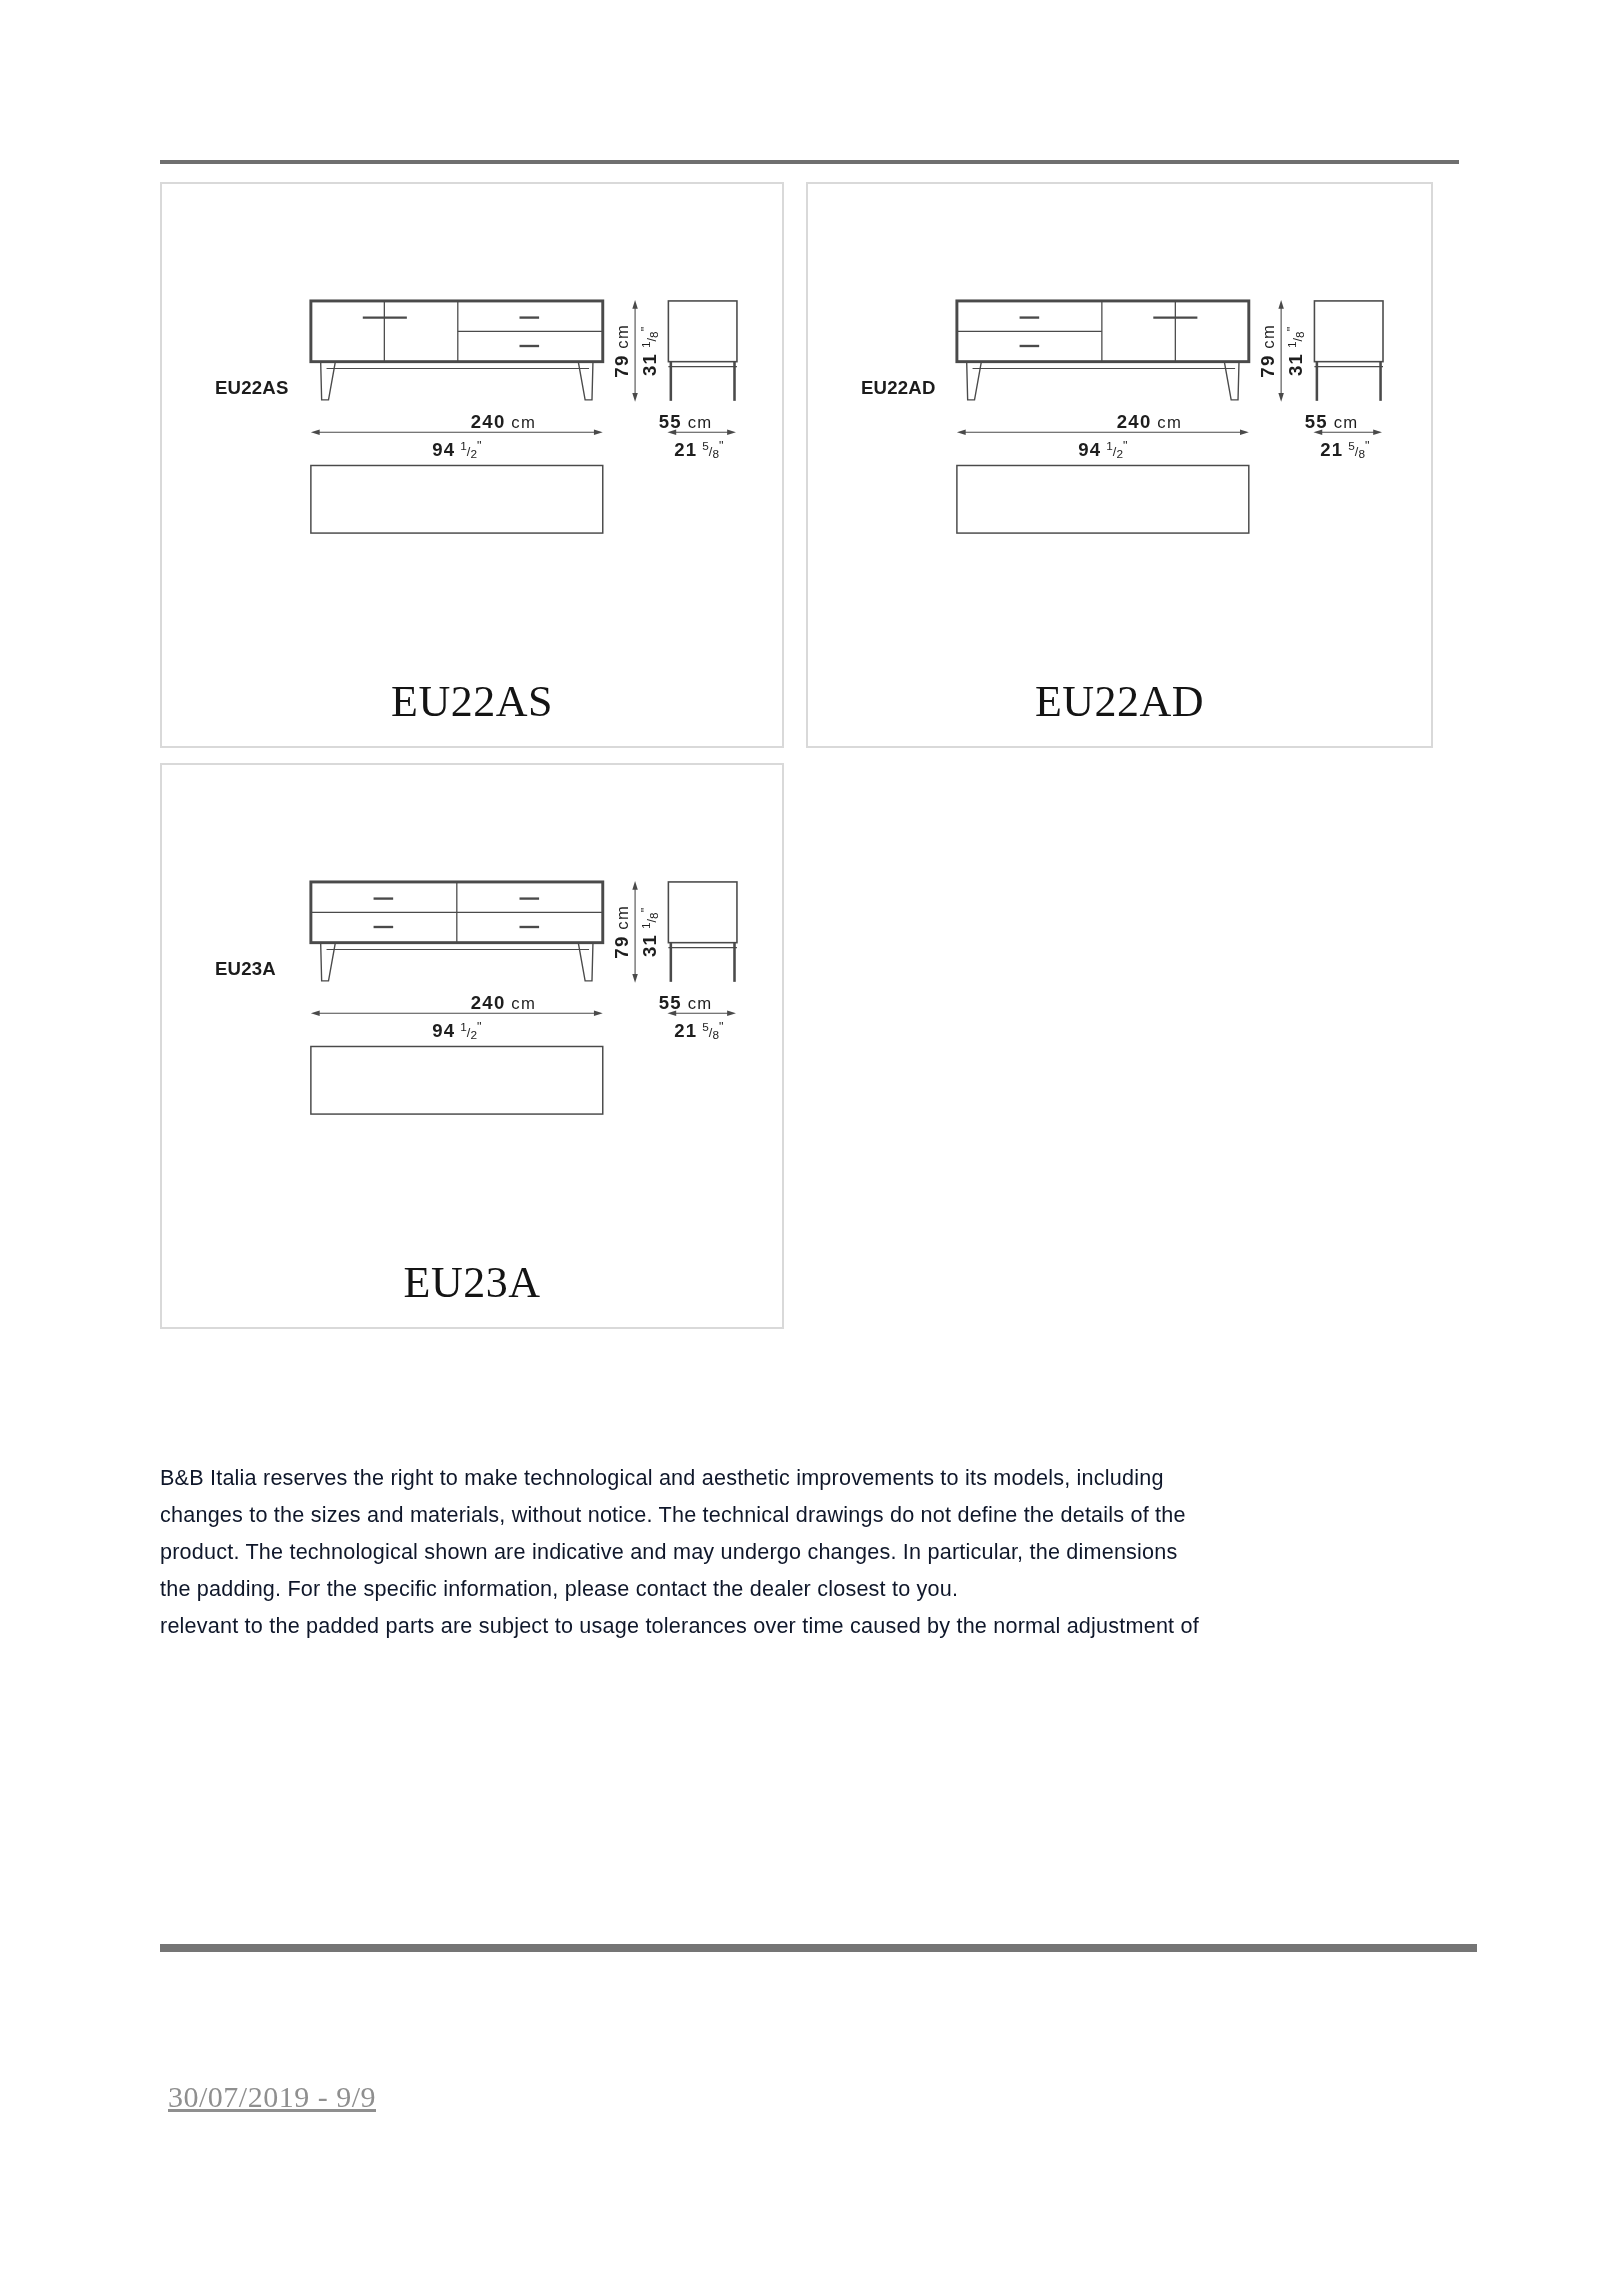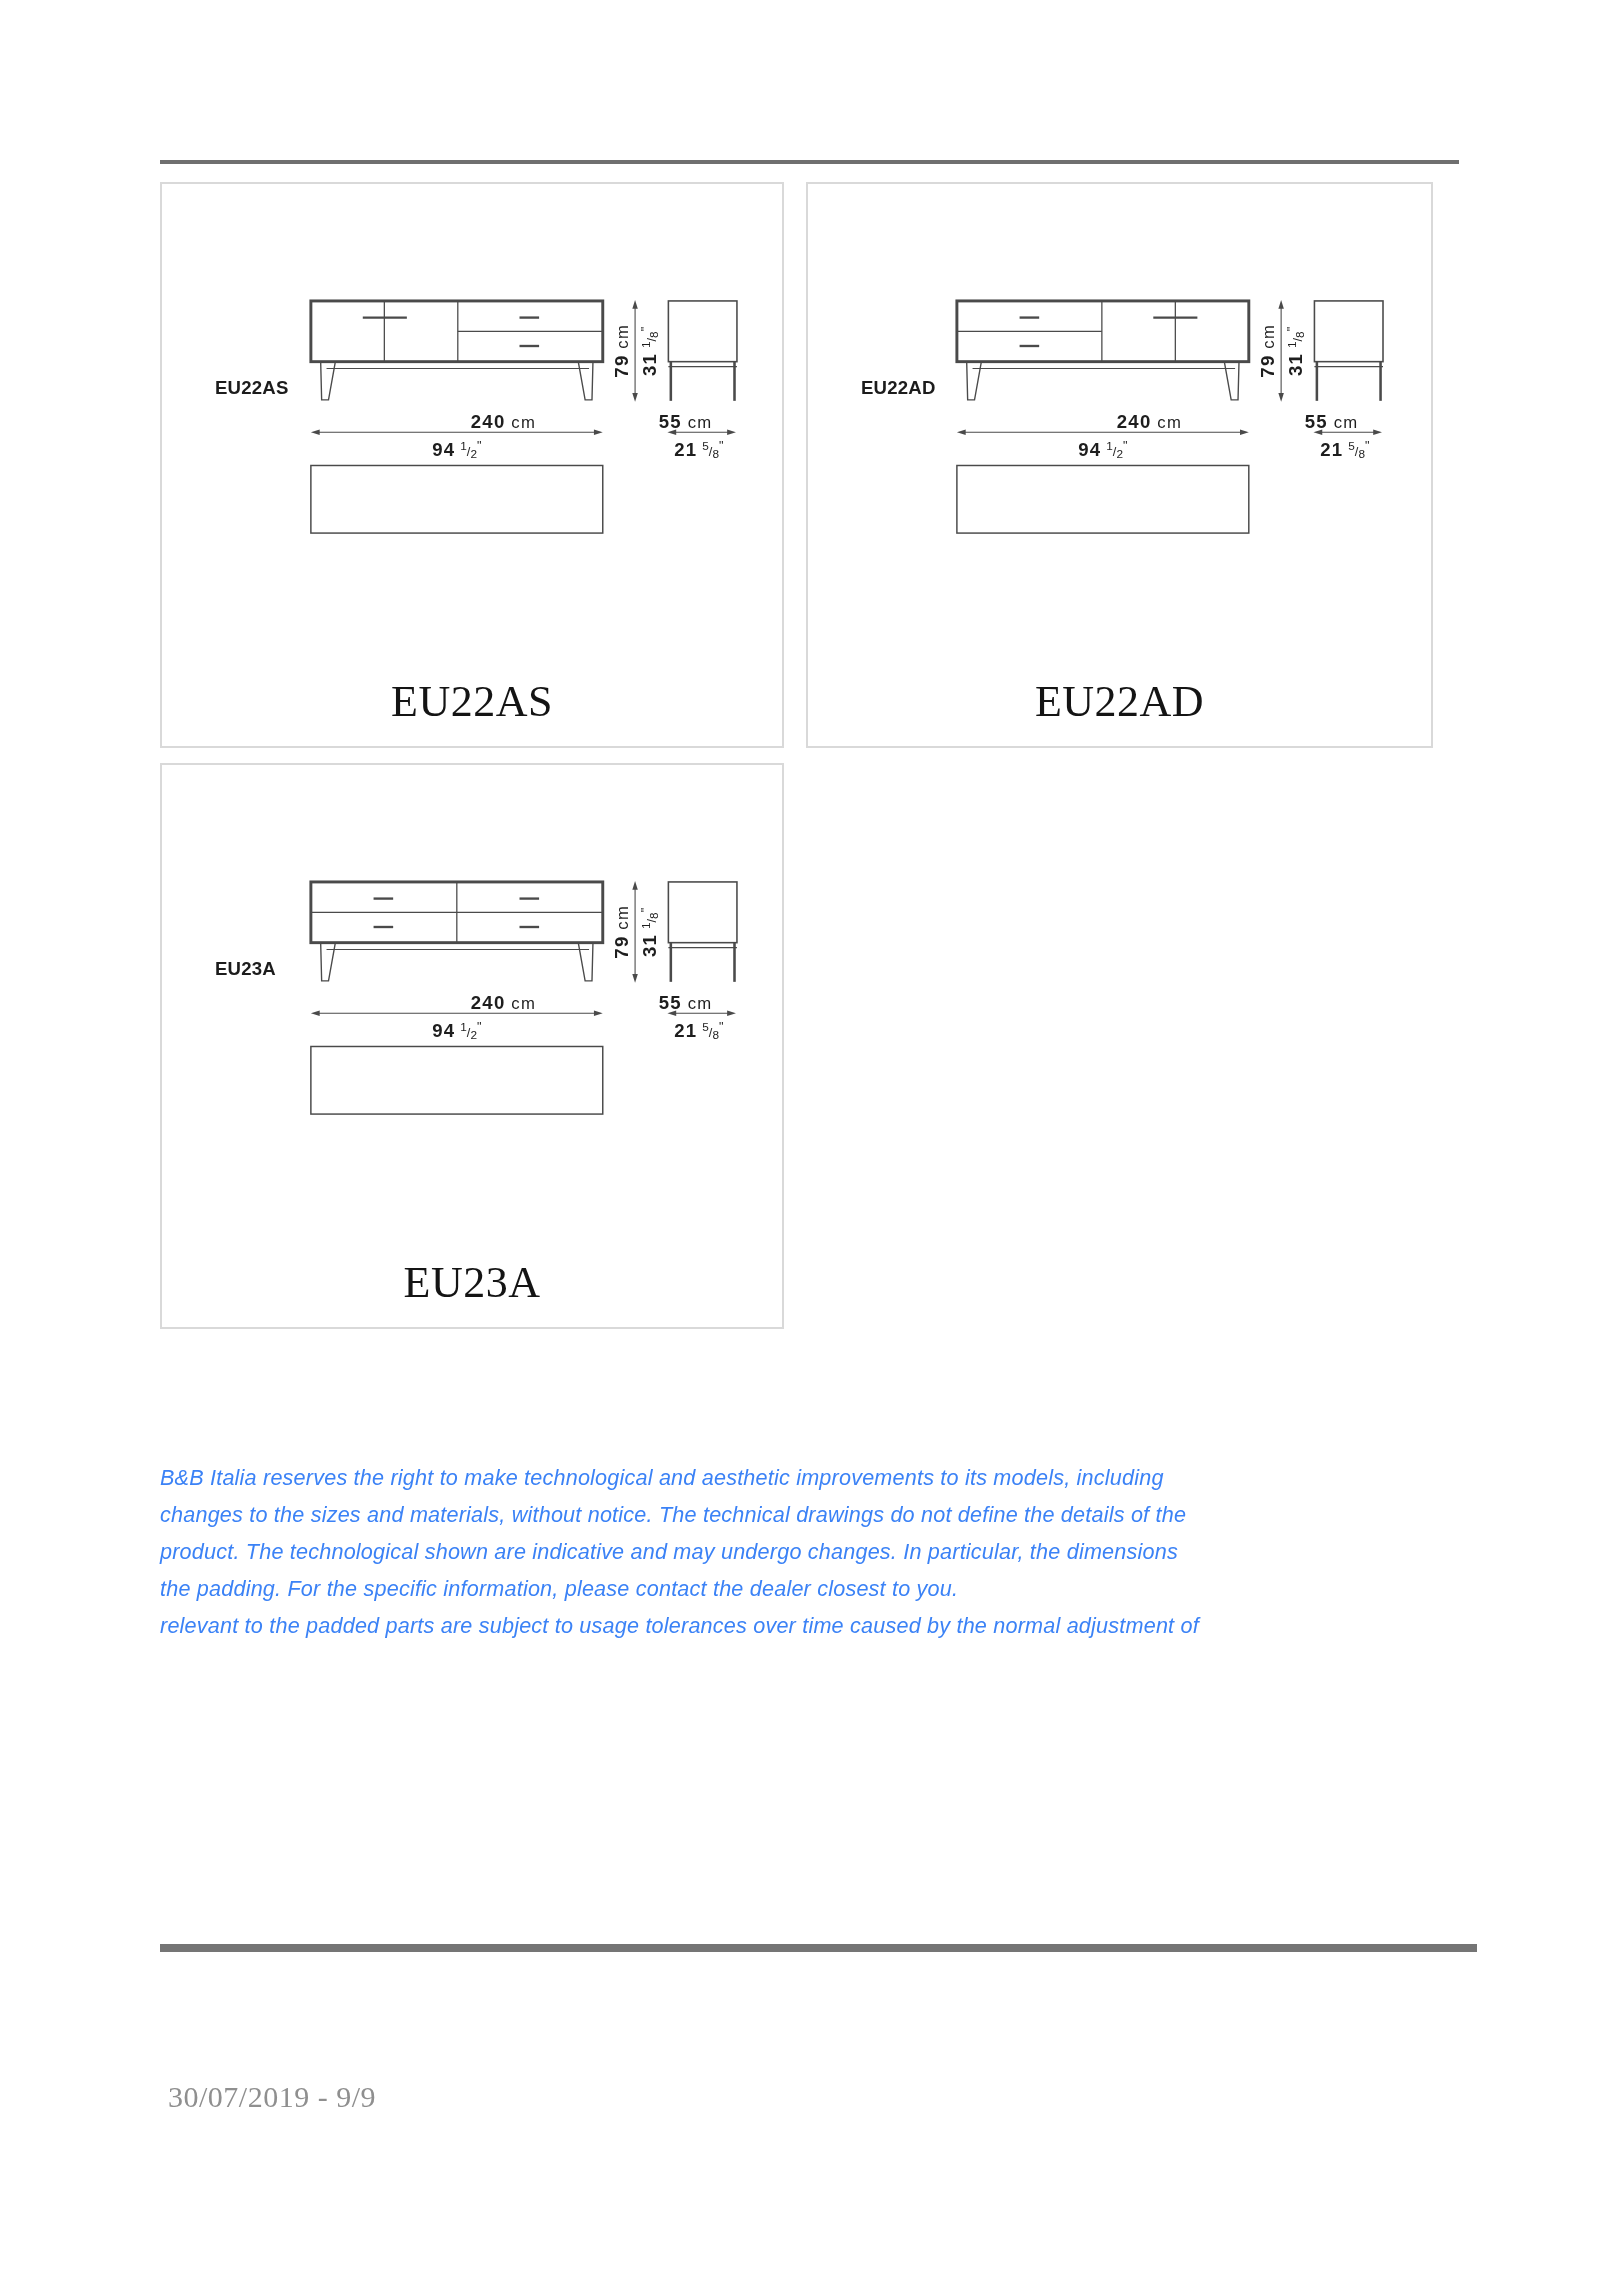--- a/index.html
+++ b/index.html
@@ -33,26 +33,26 @@
   .wcm{left:217px;top:228px;width:157px;text-align:right;}
   .win{left:217px;top:253px;width:157px;}
   .dcm{left:457px;top:228px;width:133px;}
   .din{left:471px;top:253px;width:133px;}
 
   .title{position:absolute;left:0;right:0;top:496px;margin:0;text-align:center;
          font-family:"Liberation Serif",serif;font-weight:400;font-size:44px;line-height:1;
          color:#141414;letter-spacing:0.5px;}
 
   
-  .disclaimer{position:absolute;left:160px;top:1459px;width:1333px;color:#3b82f6;
-              font-size:21.6px;line-height:37px;letter-spacing:0.2px;font-style:italic;}
+  .disclaimer{position:absolute;left:160px;top:1459px;width:1333px;color:#0f172a;
+              font-size:21.6px;line-height:37px;letter-spacing:0.2px;}
 
   
   .footer-date{position:absolute;left:168px;top:2080px;font-family:"Liberation Serif",serif;
-               font-size:30px;color:#8f8f8f;letter-spacing:0.5px;white-space:nowrap;}
+               font-size:30px;color:#8f8f8f;letter-spacing:0.5px;white-space:nowrap;text-decoration:underline;}
 
   
   .ln{stroke:#4a4a4a;fill:none;}
 </style>
 </head>
 <body>
 
 <div class="page">
 
   <div class="top-rule"></div>

